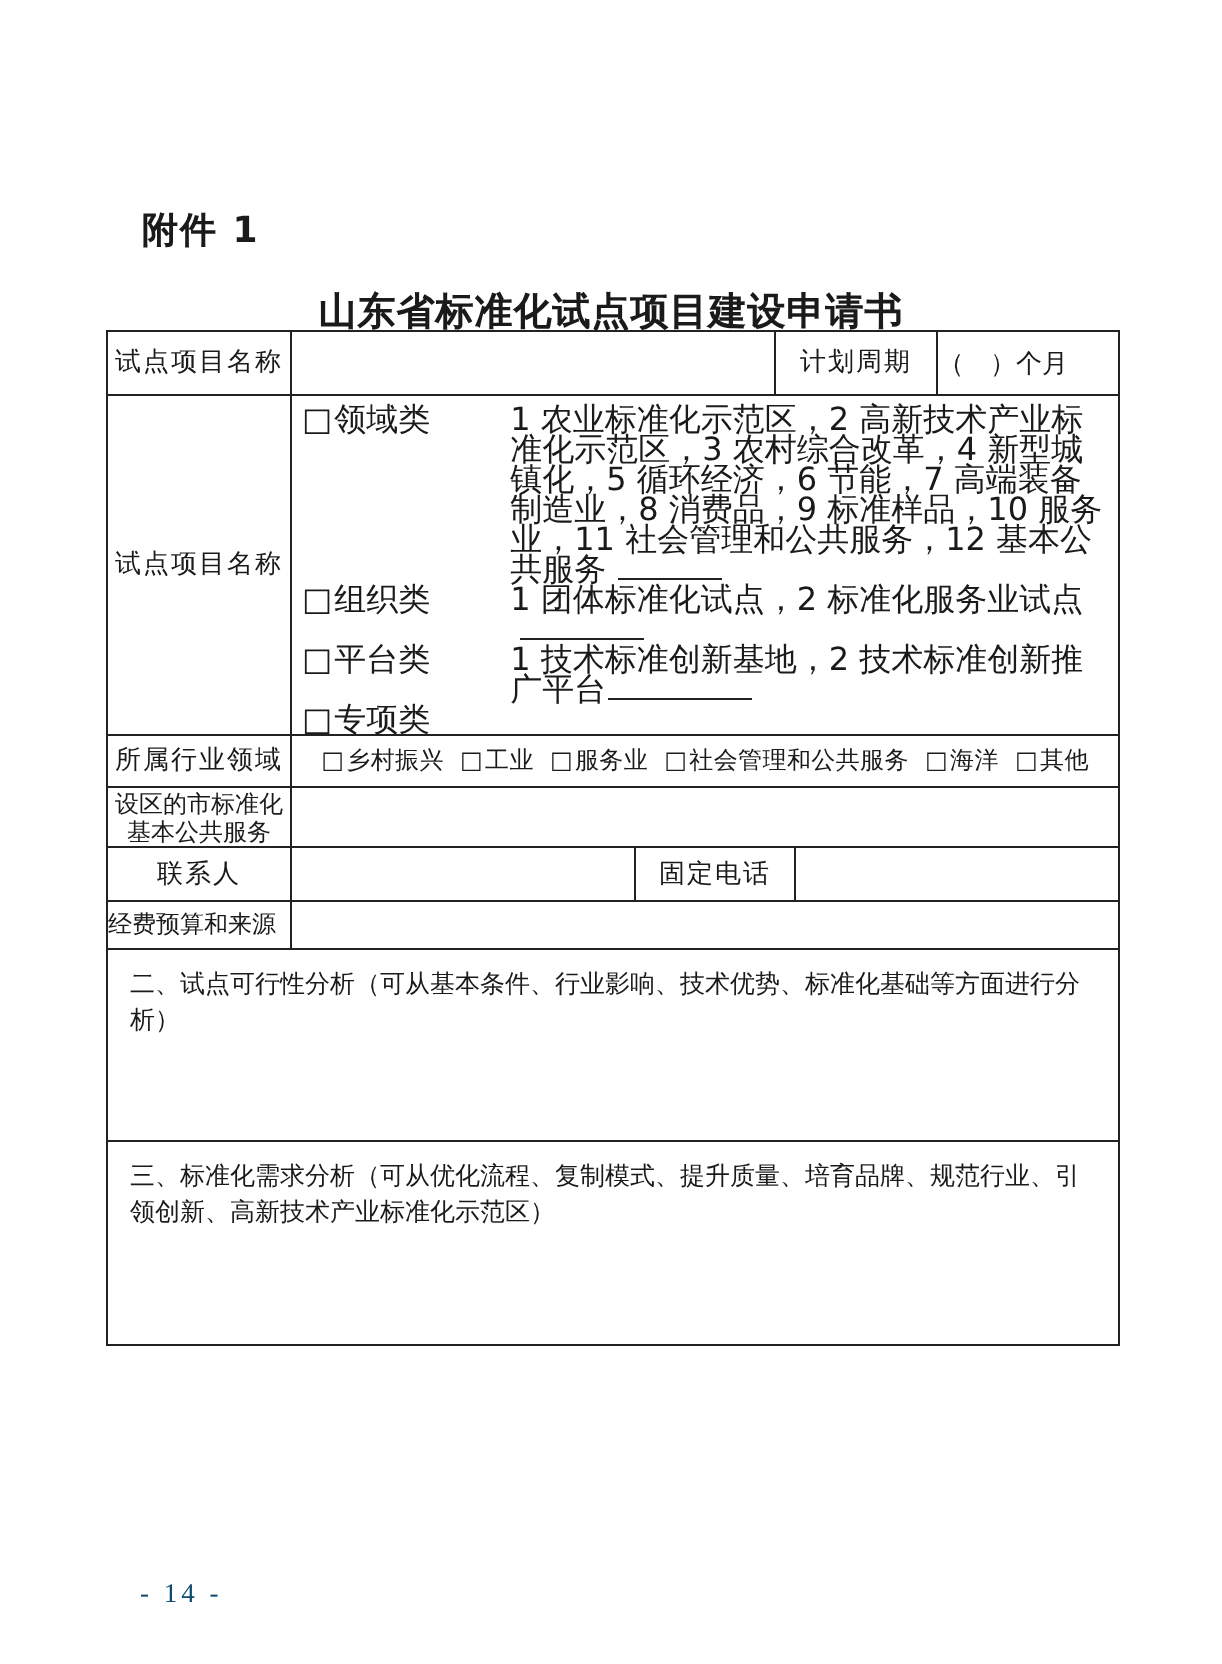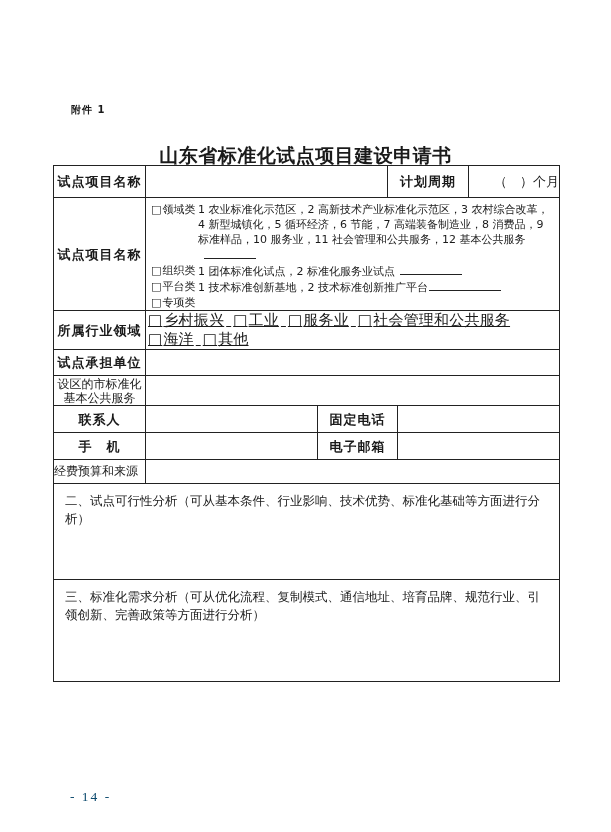--- a/index.html
+++ b/index.html
@@ -3,50 +3,50 @@
 <meta charset="utf-8">
 <style>
   html,body{margin:0;padding:0;}
   body{
     width:611px;height:832px;background:#ffffff;position:relative;
     font-family:"DejaVu Sans",sans-serif;color:#1a1a1a;
     -webkit-font-smoothing:antialiased;
   }
   .attachment{
     position:absolute;left:71px;top:103px;
-    font-size:10px;font-weight:bold;letter-spacing:1px;
+    font-size:18px;font-weight:bold;letter-spacing:1px;
   }
   .doc-title{
     position:absolute;left:0;top:143px;width:611px;text-align:center;
     font-size:19px;font-weight:bold;letter-spacing:0.5px;
   }
   table.form{
     position:absolute;left:53px;top:165px;width:506px;
     border-collapse:collapse;table-layout:fixed;
   }
   td{border:1px solid #222;padding:0;overflow:hidden;vertical-align:middle;}
   .lbl{
-    text-align:center;font-size:13px;letter-spacing:1px;line-height:15px;font-weight:bold;
+    text-align:center;font-size:13px;letter-spacing:1px;line-height:15px;
   }
   .lbl-sm{text-align:center;font-size:12px;letter-spacing:0;line-height:14px;}
   .lbl-tight{text-align:left;font-size:12px;letter-spacing:0;}
   .val{font-size:12.5px;padding:0 6px;}
-  .period-val{text-align:right;font-size:13px;}
+  .period-val{text-align:left;font-size:13px;}
   
   .cat-cell{vertical-align:top;padding:4px 6px 0 5px;}
-  .opt-row{display:flex;align-items:flex-start;font-size:11px;line-height:15px;}
+  .opt-row{display:flex;align-items:flex-start;font-size:16px;line-height:15px;}
   .opt-name{flex:0 0 47px;white-space:nowrap;}
-  .opt-desc{flex:1;}
+  .opt-desc{flex:1;margin-left:40px;}
   .cbx{margin-right:1px;}
   .blank{display:inline-block;border-bottom:1px solid #222;height:11px;vertical-align:baseline;}
   .b1{width:52px;margin-left:6px;}
   .b2{width:62px;margin-left:5px;}
   .b3{width:72px;margin-left:1px;}
   
-  .industry-cell{font-size:15px;letter-spacing:0.2px;text-decoration:underline;}
+  .industry-cell{text-align:center;font-size:12px;letter-spacing:0.2px;}
   .ind-opt{white-space:nowrap;margin:0 2px;}
   
   .section-cell{vertical-align:top;padding:8px 12px 0 11px;font-size:12.5px;line-height:18px;}
   .page-num{
     position:absolute;left:70px;top:789px;
     font-family:"Liberation Serif",serif;font-size:13.5px;color:#0c4a6e;letter-spacing:2px;
   }
 </style>
 </head>
 <body>
@@ -98,61 +98,51 @@
     <td colspan="5" class="industry-cell">
       <span class="ind-opt"><span class="cbx">□</span><span>乡村振兴</span></span>
       <span class="ind-opt"><span class="cbx">□</span><span>工业</span></span>
       <span class="ind-opt"><span class="cbx">□</span><span>服务业</span></span>
       <span class="ind-opt"><span class="cbx">□</span><span>社会管理和公共服务</span></span>
       <span class="ind-opt"><span class="cbx">□</span><span>海洋</span></span>
       <span class="ind-opt"><span class="cbx">□</span><span>其他</span></span>
     </td>
   </tr>
 
-  <tr style="height:26px">
-    <td class="lbl">试点承担单位</td>
-    <td colspan="5" class="val"></td>
-  </tr>
 
   <tr style="height:30px">
     <td class="lbl-sm">
       <div>设区的市标准化</div>
       <div>基本公共服务</div>
     </td>
     <td colspan="5" class="val"></td>
   </tr>
 
   <tr style="height:27px">
     <td class="lbl">联系人</td>
     <td class="val"></td>
     <td colspan="2" class="lbl">固定电话</td>
     <td colspan="2" class="val"></td>
   </tr>
 
-  <tr style="height:27px">
-    <td class="lbl">手　机</td>
-    <td class="val"></td>
-    <td colspan="2" class="lbl">电子邮箱</td>
-    <td colspan="2" class="val"></td>
-  </tr>
 
 
   <tr style="height:24px">
     <td class="lbl-tight">经费预算和来源</td>
     <td colspan="5" class="val"></td>
   </tr>
 
 
   <tr style="height:96px">
     <td colspan="6" class="section-cell">
       <span>二、试点可行性分析（可从基本条件、行业影响、技术优势、标准化基础等方面进行分析）</span>
     </td>
   </tr>
 
   <tr style="height:102px">
     <td colspan="6" class="section-cell">
-      <span>三、标准化需求分析（可从优化流程、复制模式、通信地址、培育品牌、规范行业、引领创新、完善政策等方面进行分析）</span>
+      <span>三、标准化需求分析（可从优化流程、复制模式、提升质量、培育品牌、规范行业、引领创新、高新技术产业标准化示范区）</span>
     </td>
   </tr>
 </tbody>
   </table>
 
 <div class="page-num">- 14 -</div>
 
 </body></html>

